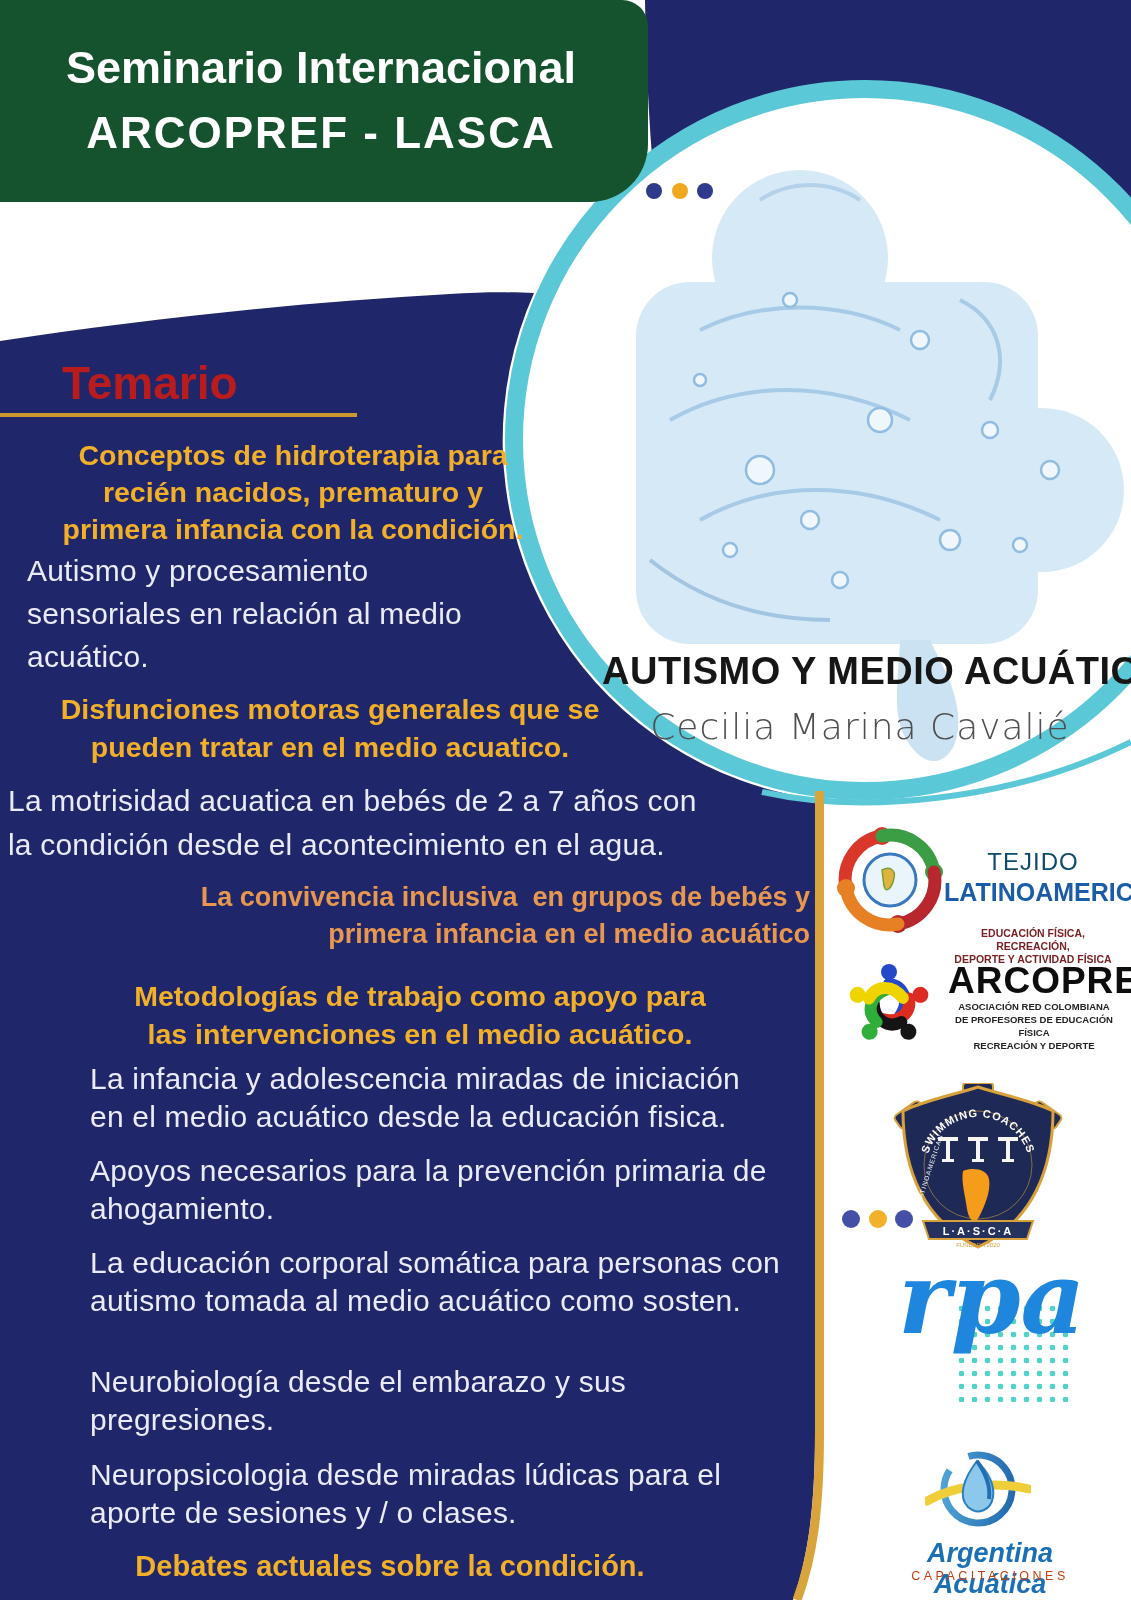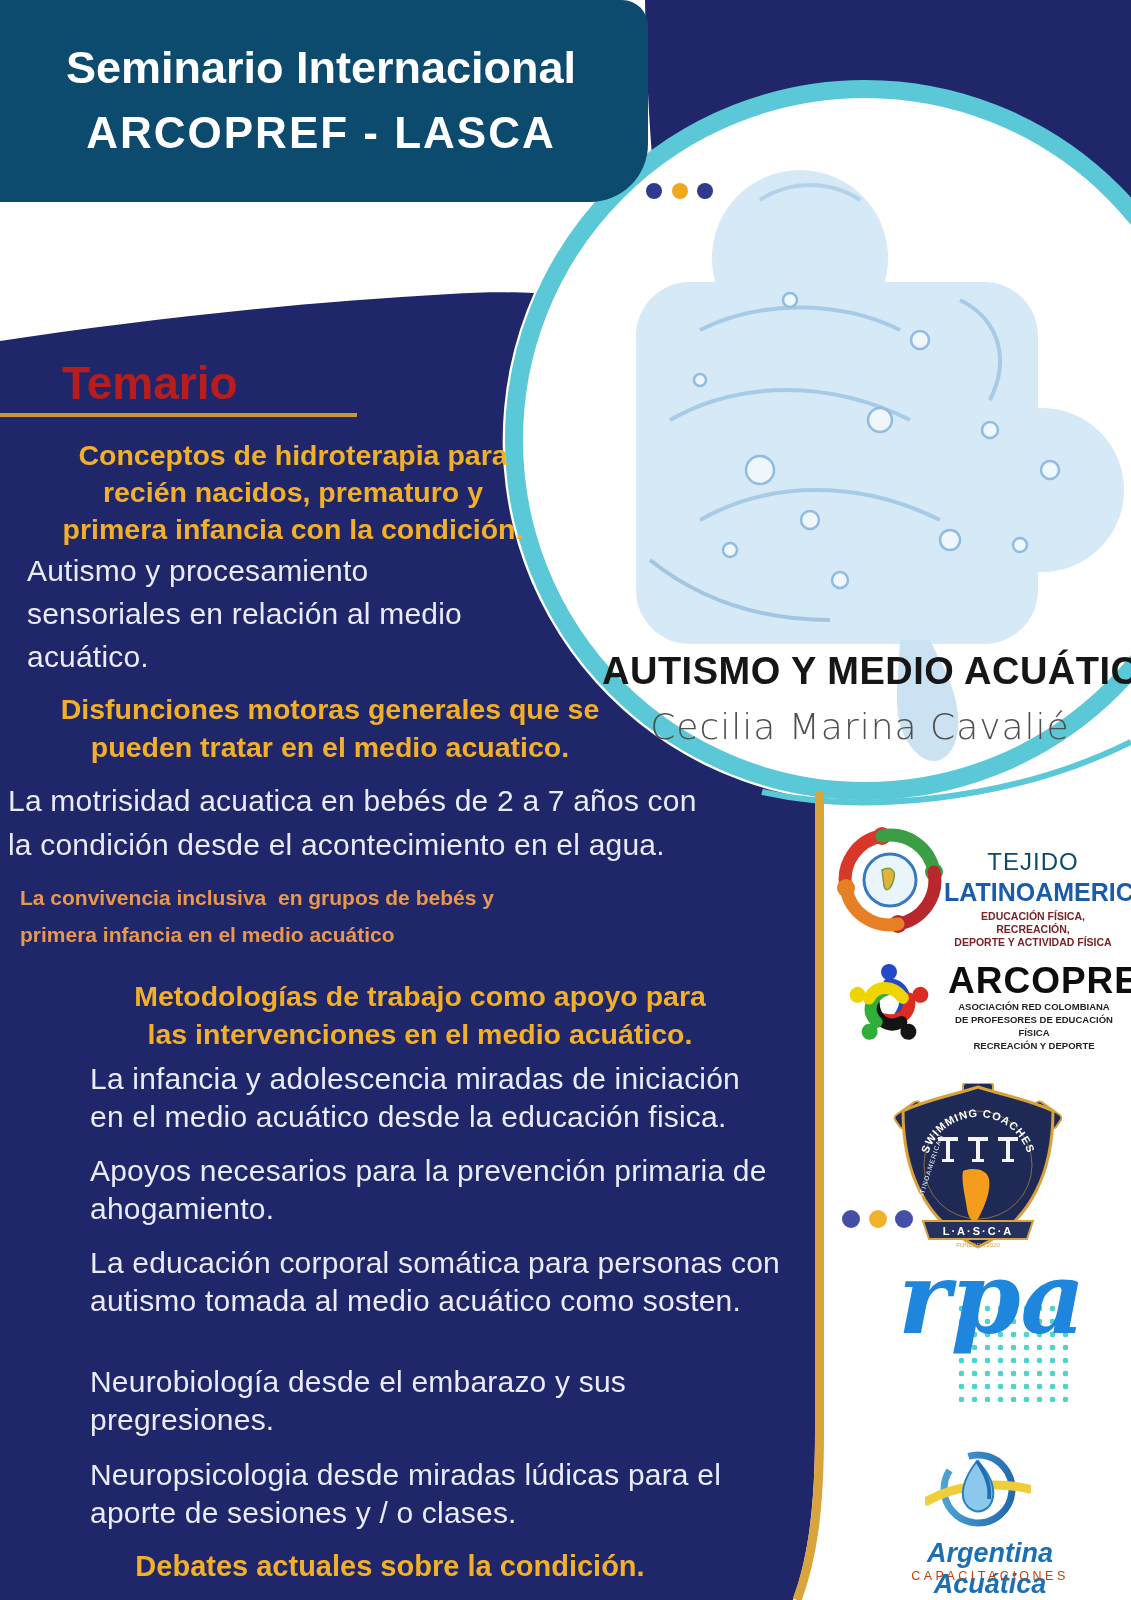--- a/index.html
+++ b/index.html
@@ -2,33 +2,33 @@
 <html><head>
 <meta charset="utf-8">
 <style>
   html,body{margin:0;padding:0;background:#fff;}
   .page{position:relative;width:1131px;height:1600px;overflow:hidden;background:#fff;
         font-family:"Liberation Sans",sans-serif;}
   .abs{position:absolute;}
   svg.bg{position:absolute;left:0;top:0;z-index:0;}
 
   
-  #banner{left:0;top:0;width:648px;height:202px;background:#0c4a6e;
+  #banner{left:0;top:0;width:648px;height:202px;background:#14532d;
           border-radius:0 26px 58px 0;z-index:3;display:flex;flex-direction:column;
           justify-content:center;align-items:center;padding-right:6px;box-sizing:border-box;}
   #banner .l1{color:#fff;font-size:45px;font-weight:bold;line-height:1.0;}
   #banner .l2{color:#fff;font-size:44px;font-weight:bold;letter-spacing:2px;margin-top:18px;}
 
   
   #temario-heading{left:62px;top:356px;font-size:46px;font-weight:bold;color:#b91c1c;z-index:2;}
   #temario-underline{left:0;top:413px;width:357px;height:4px;background:#C9982E;z-index:2;}
 
   .para{z-index:2;white-space:pre;}
   .p-gold{color:#F2B029;font-weight:bold;text-align:center;font-size:28.5px;line-height:38px;}
-  .p-orange{color:#E8984E;font-weight:bold;text-align:left;font-size:21px;line-height:37px;}
+  .p-orange{color:#E8984E;font-weight:bold;text-align:right;font-size:27px;line-height:37px;}
   .p-white{color:#E9EBF7;font-weight:400;font-size:30px;letter-spacing:.2px;}
 
   #p0{left:8px;top:437px;width:570px;line-height:37px;}
   #p1{left:27px;top:549px;line-height:43px;}
   #p2{left:30px;top:690px;width:600px;}
   #p3{left:8px;top:779px;line-height:44px;}
   #p4{left:20px;top:879px;width:790px;}
   #p5{left:50px;top:977px;width:740px;}
   #p6{left:90px;top:1060px;line-height:38px;}
   #p7{left:90px;top:1152px;line-height:38px;}
@@ -41,21 +41,21 @@
   #hero-title{left:602px;top:650px;font-size:38px;font-weight:800;color:#161616;
               white-space:nowrap;letter-spacing:.5px;z-index:2;}
   #hero-speaker{left:565px;top:706px;width:590px;text-align:center;font-size:36px;
                 color:#4F4F4F;letter-spacing:1px;z-index:2;font-family:"DejaVu Sans",sans-serif;font-weight:200;}
 
   
   .logo-block{z-index:2;}
   #tejido-text{left:944px;top:848px;width:178px;text-align:center;}
   #tejido-text .n1{color:#0c4a6e;font-weight:normal;font-size:24px;letter-spacing:1px;}
   #tejido-text .n2{color:#1A5CA8;font-weight:bold;font-size:25px;margin-top:2px;}
-  #tejido-text .t{color:#7B2125;font-weight:bold;font-size:10.5px;line-height:13px;margin-top:3px;}
+  #tejido-text .t{color:#7B2125;font-weight:bold;font-size:10.5px;line-height:13px;margin-top:20px;}
 
   #arcopref-title{left:948px;top:960px;font-size:37px;font-weight:900;color:#0D0D0D;letter-spacing:1px;}
   #arcopref-sub{left:940px;top:1000px;width:188px;text-align:center;font-size:9.5px;
                 font-weight:bold;color:#222;line-height:13px;}
 
   #rpa-dots{left:955px;top:1302px;width:118px;height:100px;
             background-image:radial-gradient(circle,#3CCFC4 2.7px,rgba(0,0,0,0) 3.1px);
             background-size:13px 13px;opacity:.9;}
   #rpa-text{left:898px;top:1248px;font-size:100px;font-style:italic;font-weight:bold;
             color:#1E86DC;font-family:"DejaVu Serif",serif;line-height:1;}

